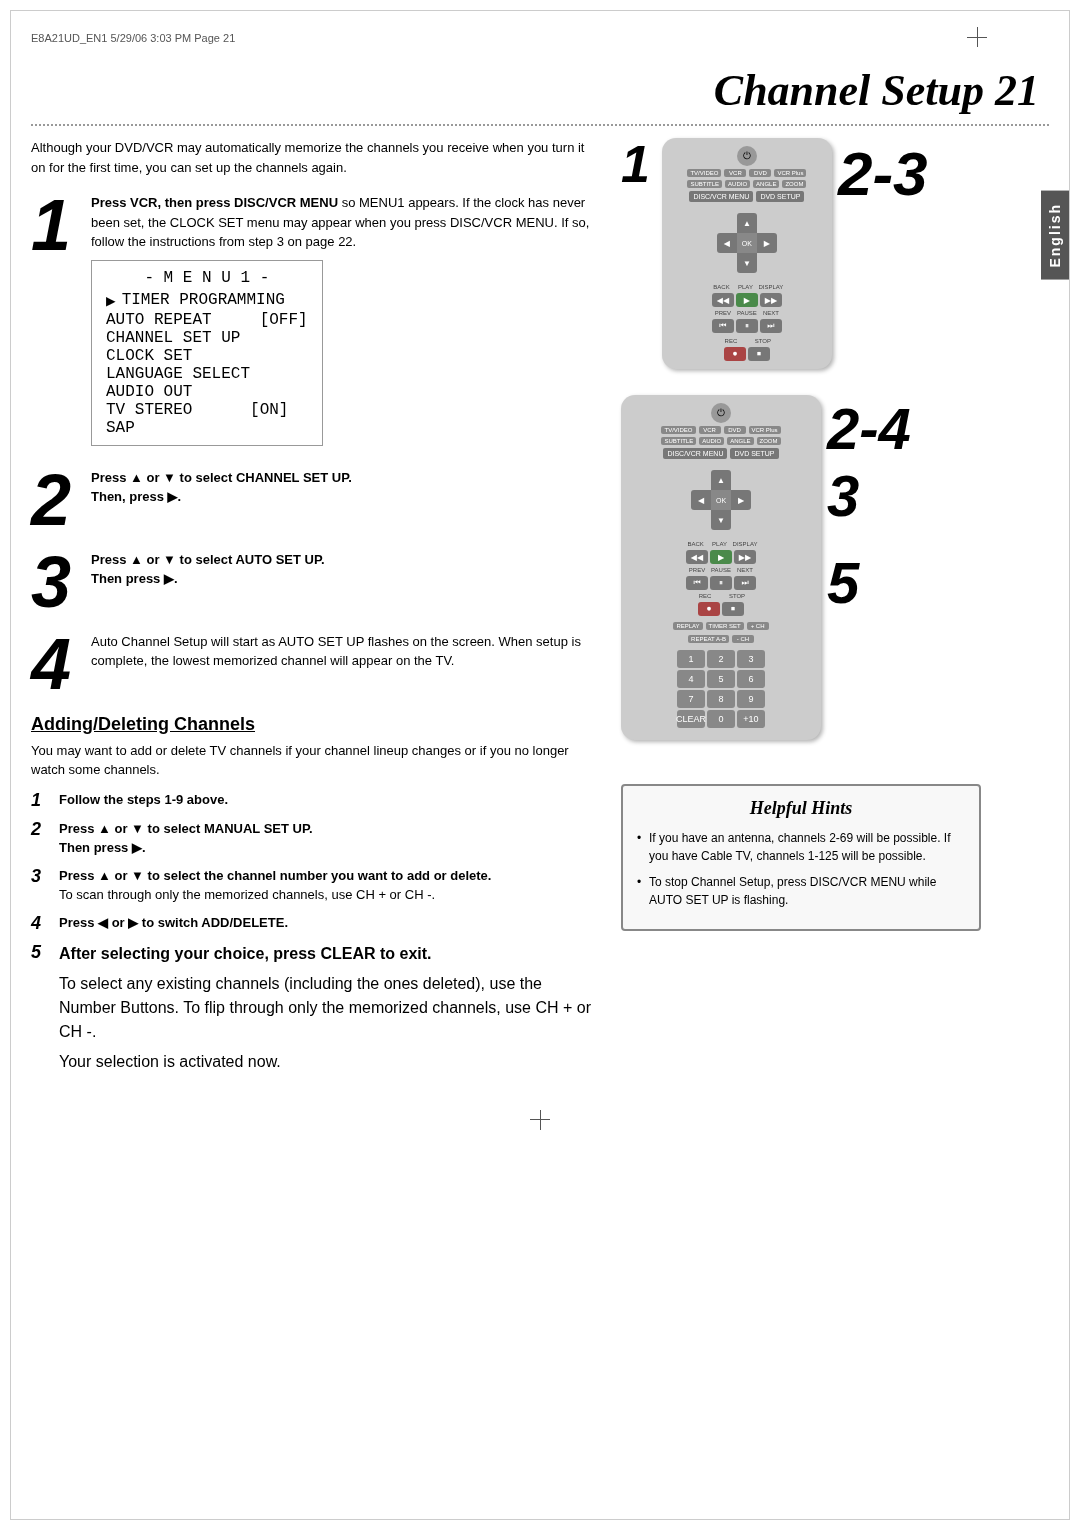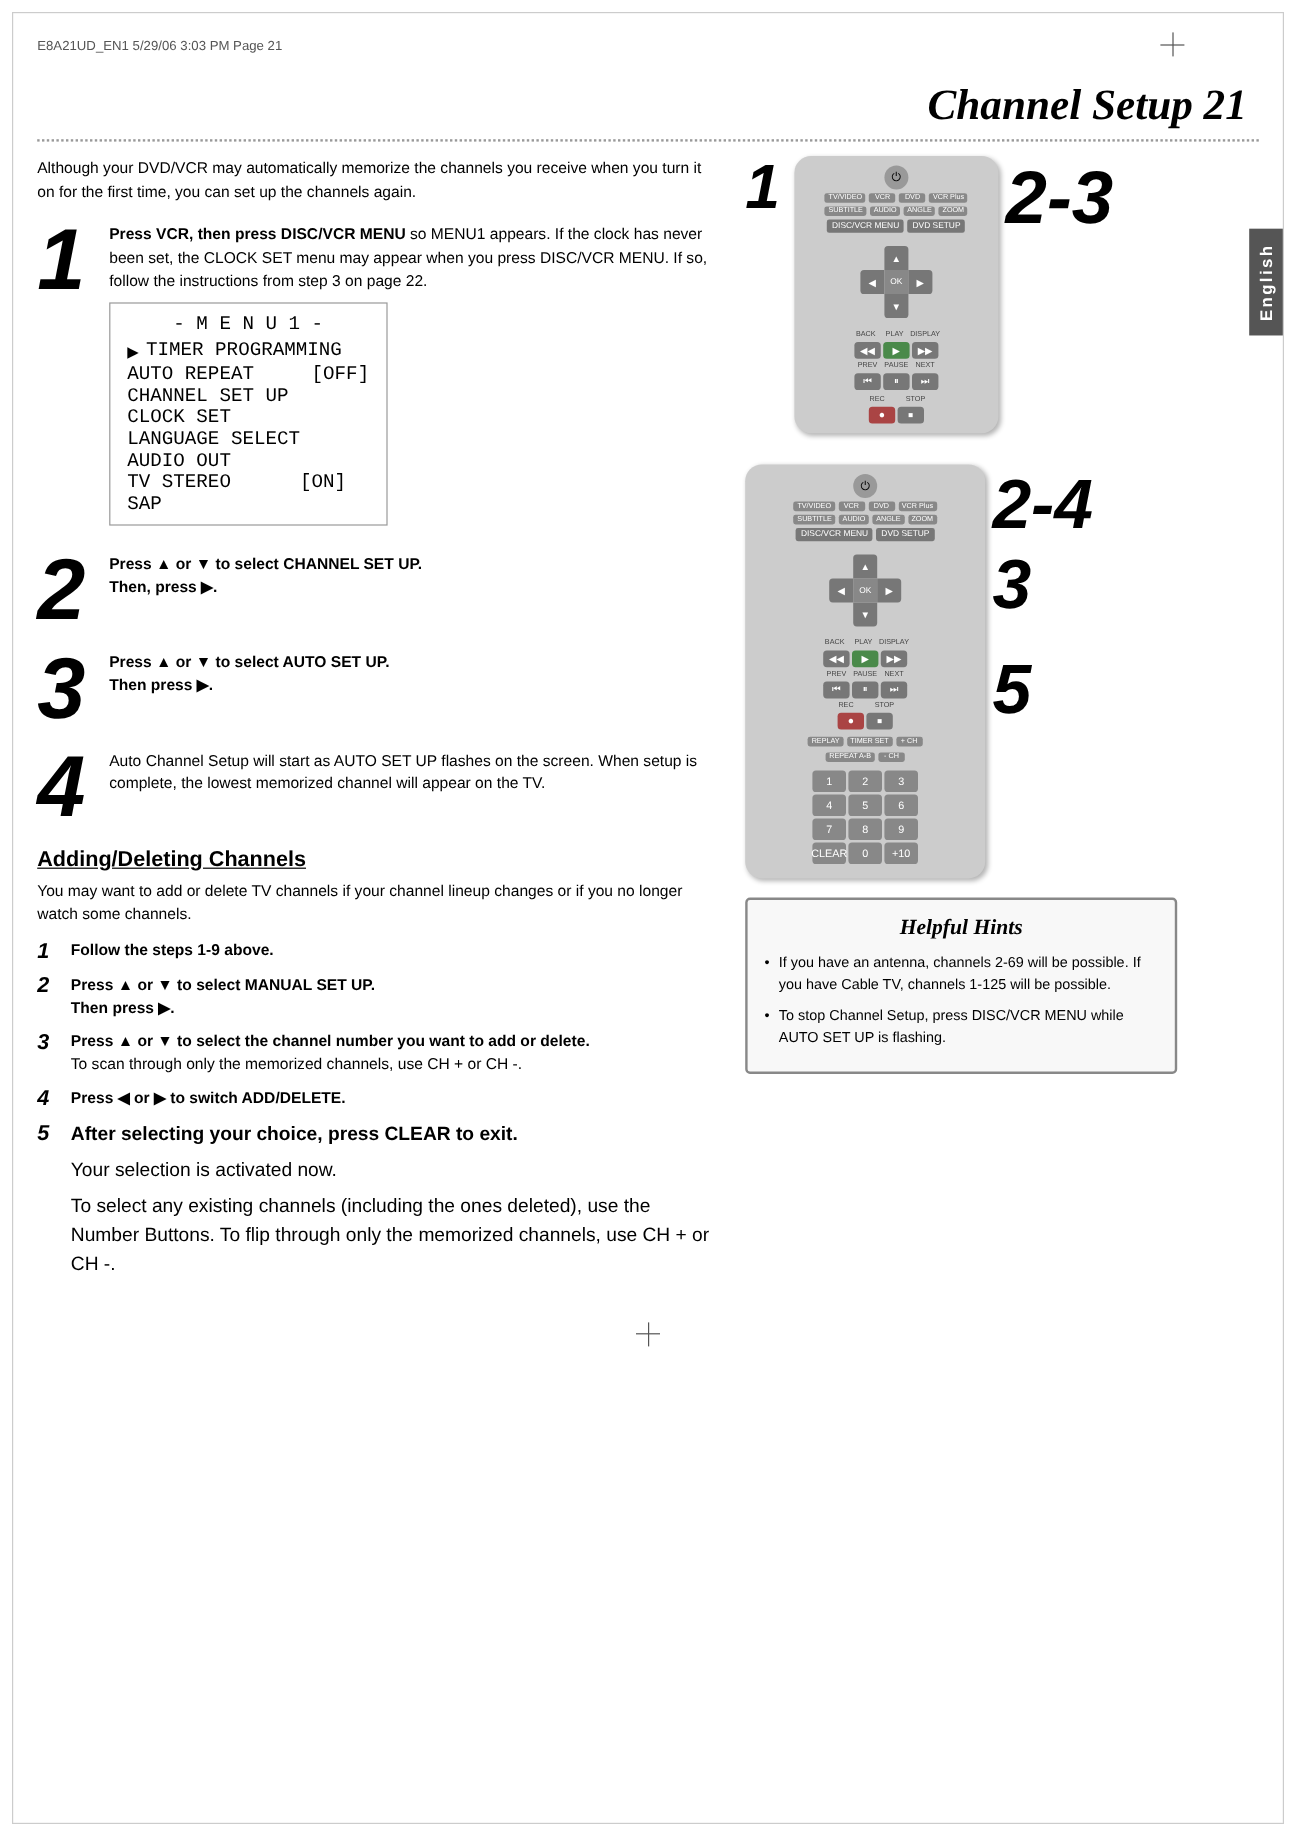--- a/index.html
+++ b/index.html
@@ -285,21 +285,21 @@
       font-size: 7px;
       padding: 2px 4px;
       border-radius: 2px;
       min-width: 38px;
       text-align: center;
     }
     .helpful-hints-box {
       border: 2px solid #888;
       border-radius: 4px;
       padding: 12px 14px;
-      margin-top: 0;
+      margin-top: 28px;
       background: #f8f8f8;
     }
     .helpful-hints-title {
       font-size: 18px;
       font-style: italic;
       font-weight: bold;
       font-family: Georgia, serif;
       text-align: center;
       margin-bottom: 10px;
     }
@@ -356,21 +356,21 @@
 <div class="page-border">
 
   <div class="header-line">
     <span>E8A21UD_EN1 5/29/06 3:03 PM Page 21</span>
     <span style="margin-left:auto;">
       <span class="crosshair-decor"></span>
     </span>
     <span style="margin-left:40px;"></span>
   </div>
 
-  <div class="page-title" style="font-size:36px;font-style:italic;">Channel Setup 21</div>
+  <div class="page-title" style="font-size:44px;font-style:italic;">Channel Setup 21</div>
 
   <div class="english-tab">English</div>
 
   <hr class="dotted-rule">
 
   <div class="main-content">
 
     <div class="left-column">
 
       <p class="intro-text">Although your DVD/VCR may automatically memorize the channels you receive when you turn it on for the first time, you can set up the channels again.</p>
@@ -458,22 +458,22 @@
             </p>
           </div>
         </div>
 
         <div class="numbered-step">
           <span class="num-circle">5</span>
           <div>
             <p class="after-step">
               <strong>After selecting your choice, press CLEAR to exit.</strong>
             </p>
+            <p class="after-step">To select any existing channels (including the ones deleted), use the Number Buttons. To flip through only the memorized channels, use CH + or CH -.</p>
             <p class="after-step">Your selection is activated now.</p>
-            <p class="after-step">To select any existing channels (including the ones deleted), use the Number Buttons. To flip through only the memorized channels, use CH + or CH -.</p>
           </div>
         </div>
       </div>
 
     </div>
 
     <div class="right-column">
 
       <div class="remote-wrapper">
 

